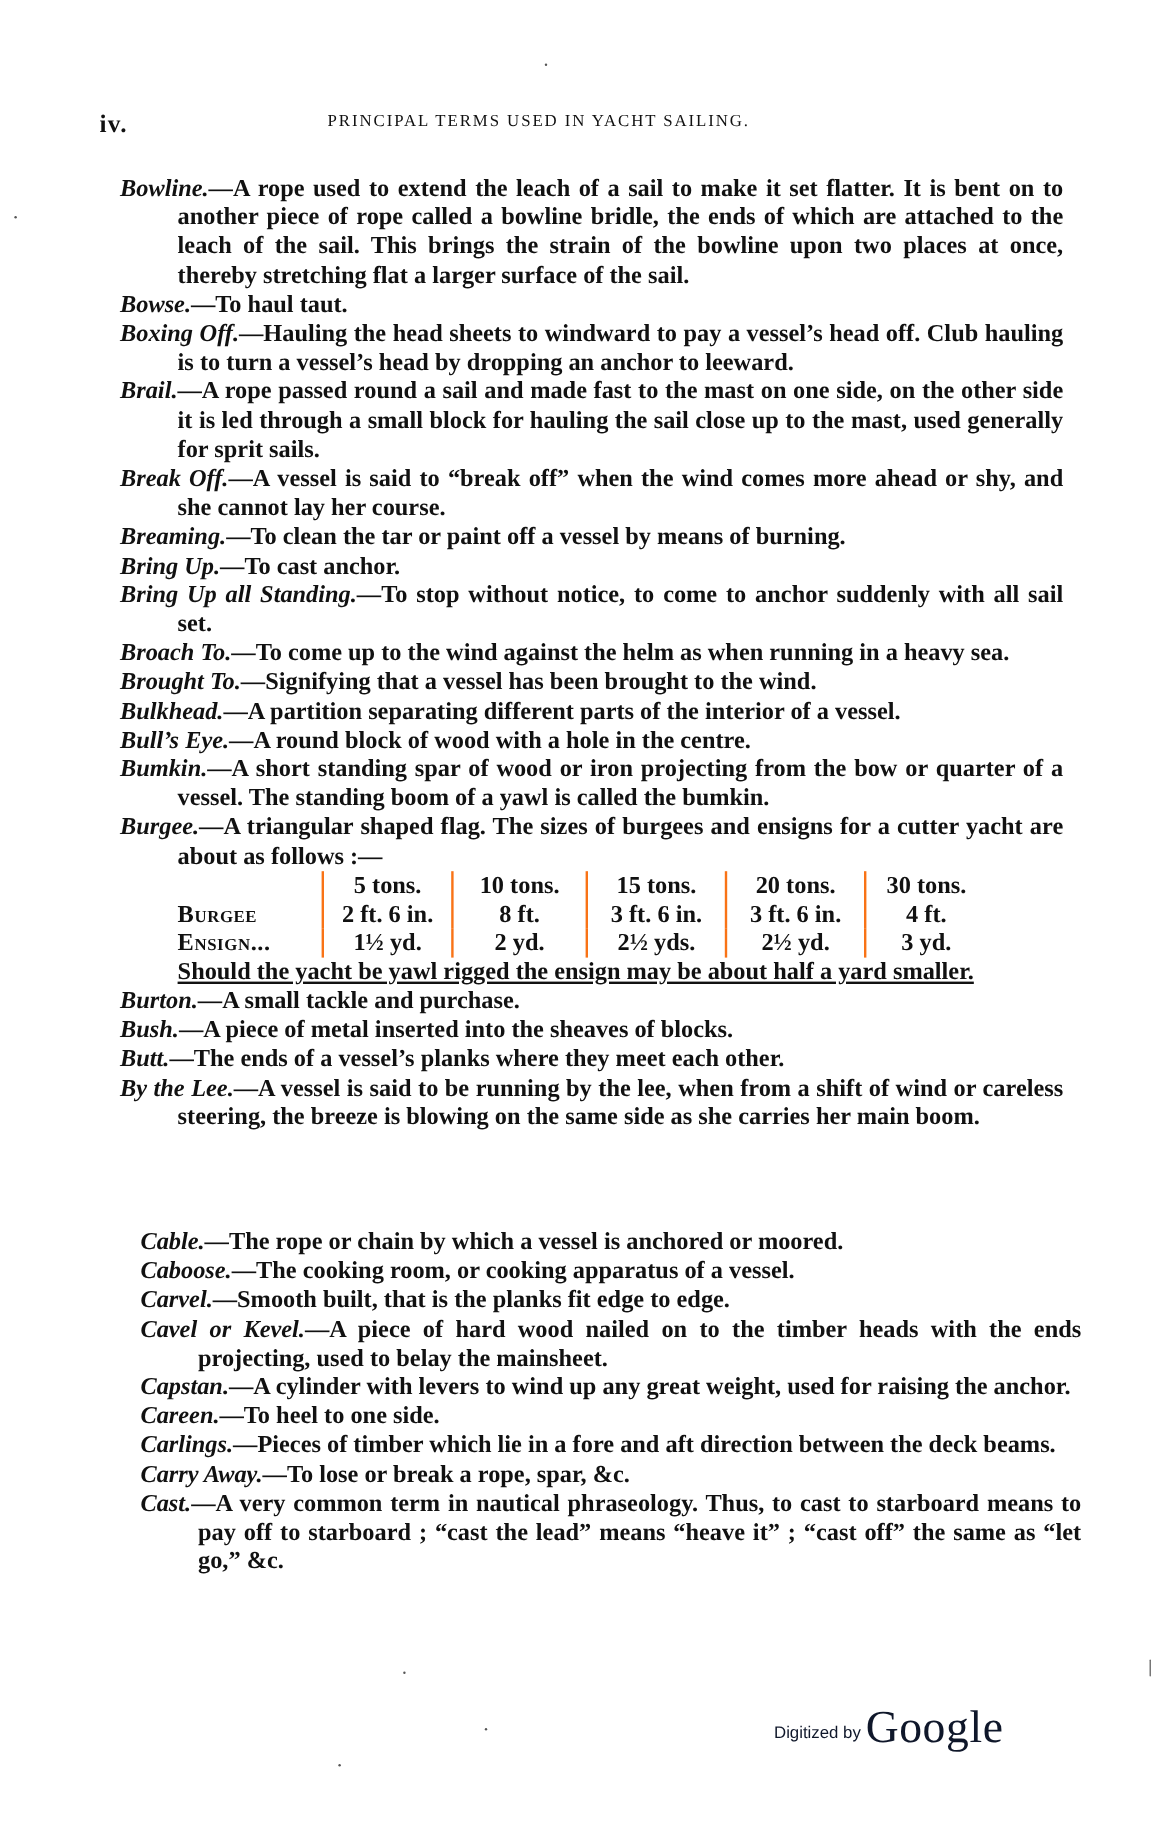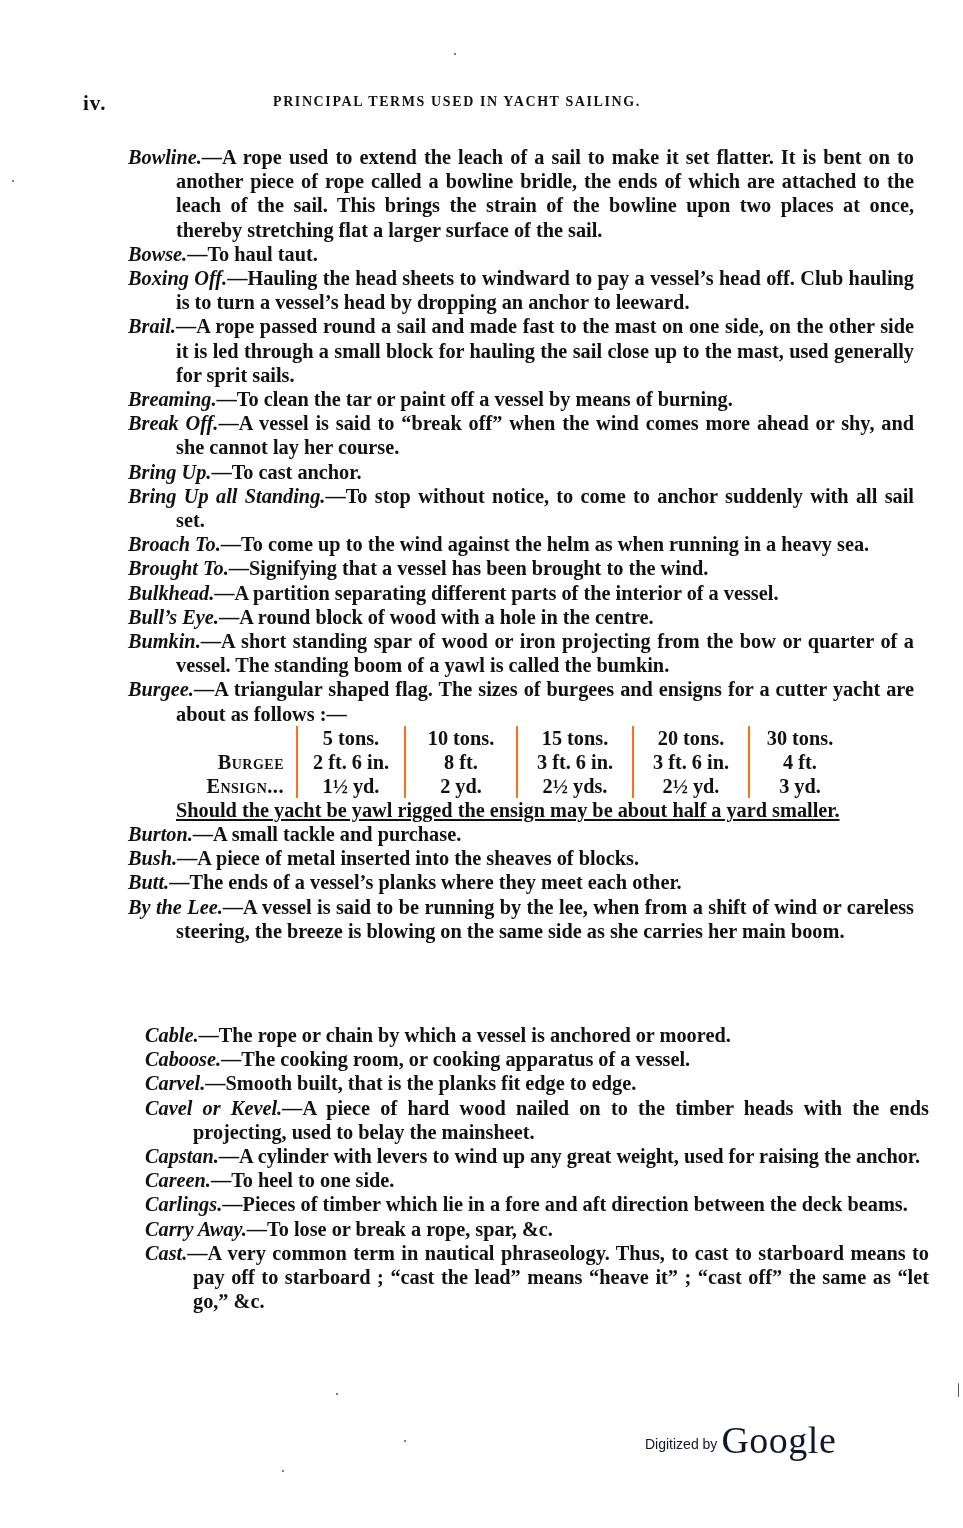--- a/index.html
+++ b/index.html
@@ -35,32 +35,31 @@
     top: 0;
     font-size: 21px;
     font-weight: bold;
     letter-spacing: 1px;
   }
   .header-title {
     position: absolute;
     left: 190px;
     top: 3px;
     font-size: 14px;
-    font-weight: bold;
+    font-weight: normal;
     letter-spacing: 1.6px;
     text-transform: uppercase;
   }
   .glossary {
     position: absolute;
     left: 100px;
     width: 786px;
     font-size: 20.3px;
     line-height: 24.2px;
     font-weight: bold;
-    margin-left: 28px;
   }
   .glossary-b { top: 145px; }
   .glossary-c { top: 1023px; left: 117px; width: 784px; }
   .entry {
     text-indent: -48px;
     padding-left: 48px;
     text-align: justify;
     margin: 0;
   }
   .term {
@@ -74,21 +73,21 @@
     line-height: 24px;
     font-weight: bold;
   }
   .size-table td, .size-table th {
     padding: 0 10px;
     text-align: center;
     font-weight: bold;
     white-space: nowrap;
   }
   .size-table .row-label {
-    text-align: right;
+    text-align: left;
     font-variant: small-caps;
     letter-spacing: 0.5px;
     padding-left: 0;
     padding-right: 12px;
     width: 108px;
   }
   .size-table .col {
     border-left: 2px solid #f97316;
   }
   .size-table .c1 { width: 86px; }
@@ -133,22 +132,22 @@
   <div class="running-head">
     <span class="folio">iv.</span>
     <span class="header-title">PRINCIPAL TERMS USED IN YACHT SAILING.</span>
   </div>
 
   <div class="glossary glossary-b">
     <p class="entry"><span class="term">Bowline.</span><span>—A rope used to extend the leach of a sail to make it set flatter.  It is bent on to another piece of rope called a bowline bridle, the ends of which are attached to the leach of the sail.  This brings the strain of the bowline upon two places at once, thereby stretching flat a larger surface of the sail.</span></p>
     <p class="entry"><span class="term">Bowse.</span><span>—To haul taut.</span></p>
     <p class="entry"><span class="term">Boxing Off.</span><span>—Hauling the head sheets to windward to pay a vessel’s head off. Club hauling is to turn a vessel’s head by dropping an anchor to leeward.</span></p>
     <p class="entry"><span class="term">Brail.</span><span>—A rope passed round a sail and made fast to the mast on one side, on the other side it is led through a small block for hauling the sail close up to the mast, used generally for sprit sails.</span></p>
+    <p class="entry"><span class="term">Break Off.</span><span>—A vessel is said to “break off” when the wind comes more ahead or shy, and she cannot lay her course.</span></p>
     <p class="entry"><span class="term">Breaming.</span><span>—To clean the tar or paint off a vessel by means of burning.</span></p>
-    <p class="entry"><span class="term">Break Off.</span><span>—A vessel is said to “break off” when the wind comes more ahead or shy, and she cannot lay her course.</span></p>
     <p class="entry"><span class="term">Bring Up.</span><span>—To cast anchor.</span></p>
     <p class="entry"><span class="term">Bring Up all Standing.</span><span>—To stop without notice, to come to anchor suddenly with all sail set.</span></p>
     <p class="entry"><span class="term">Broach To.</span><span>—To come up to the wind against the helm as when running in a heavy sea.</span></p>
     <p class="entry"><span class="term">Brought To.</span><span>—Signifying that a vessel has been brought to the wind.</span></p>
     <p class="entry"><span class="term">Bulkhead.</span><span>—A partition separating different parts of the interior of a vessel.</span></p>
     <p class="entry"><span class="term">Bull’s Eye.</span><span>—A round block of wood with a hole in the centre.</span></p>
     <p class="entry"><span class="term">Bumkin.</span><span>—A short standing spar of wood or iron projecting from the bow or quarter of a vessel.  The standing boom of a yawl is called the bumkin.</span></p>
     <p class="entry"><span class="term">Burgee.</span><span>—A triangular shaped flag.  The sizes of burgees and ensigns for a cutter yacht are about as follows :—</span></p>
 
     <table class="size-table">

